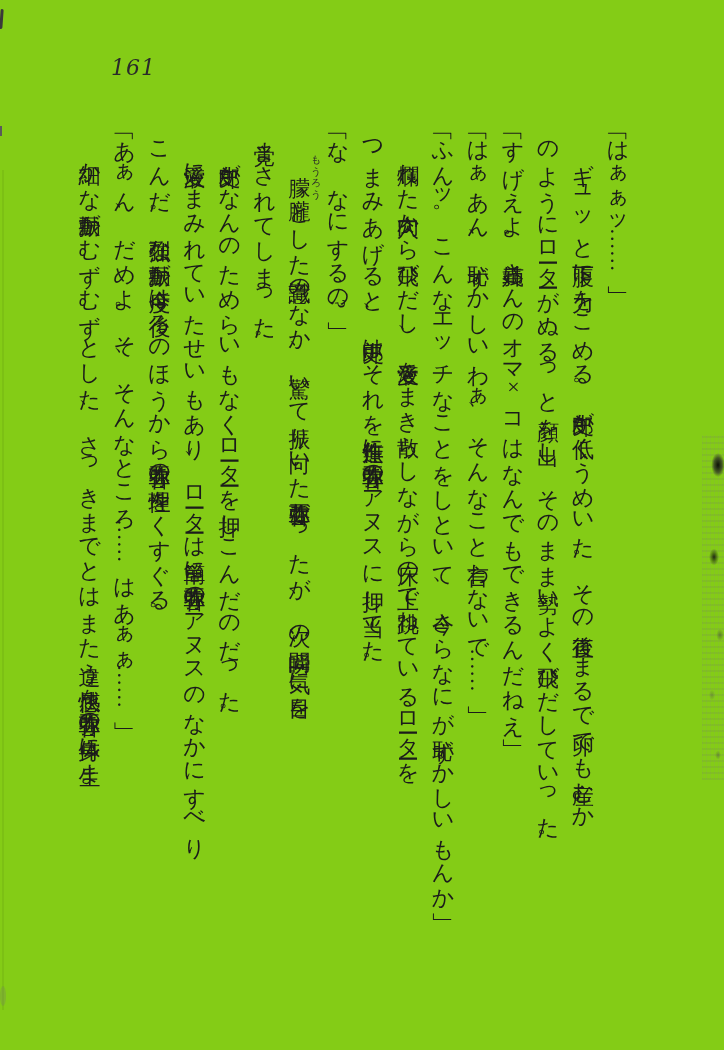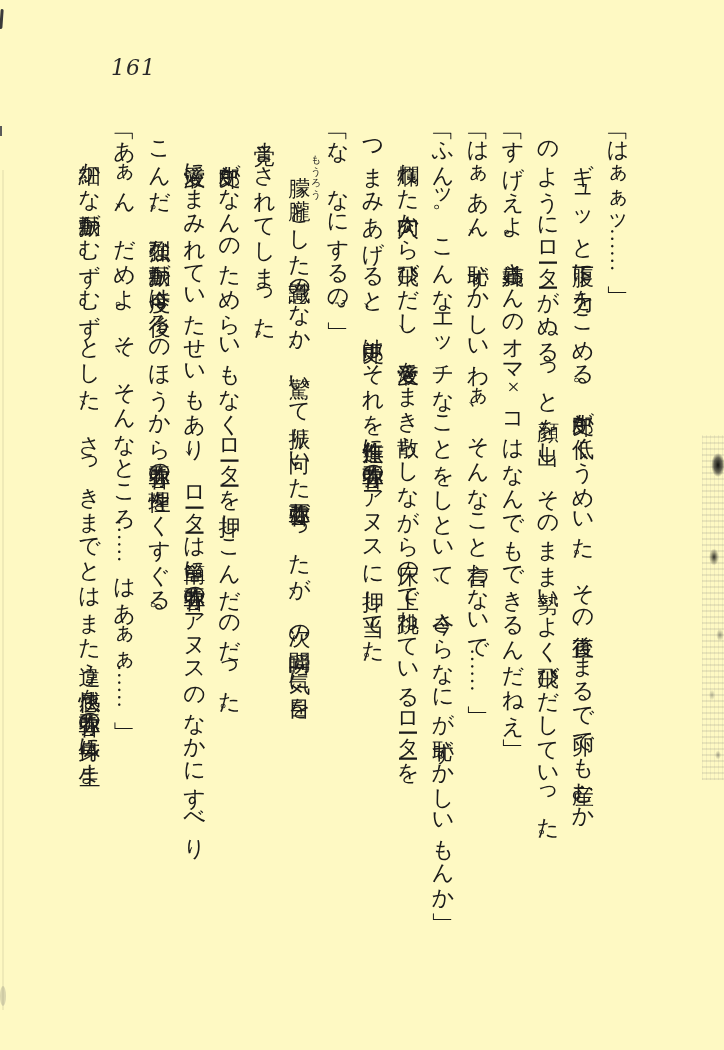--- a/index.html
+++ b/index.html
@@ -7,21 +7,21 @@
     padding: 0;
     width: 724px;
     height: 1050px;
     background: #ffffff;
     overflow: hidden;
   }
   .page {
     position: relative;
     width: 724px;
     height: 1050px;
-    background: #fef9c3;
+    background: #84cc16;
     font-family: "Liberation Serif", "DejaVu Serif", serif;
   }
   .page-number {
     position: absolute;
     left: 111px;
     top: 55px;
     font-size: 22px;
     font-style: italic;
     color: #2a2a2a;
     letter-spacing: 1px;

